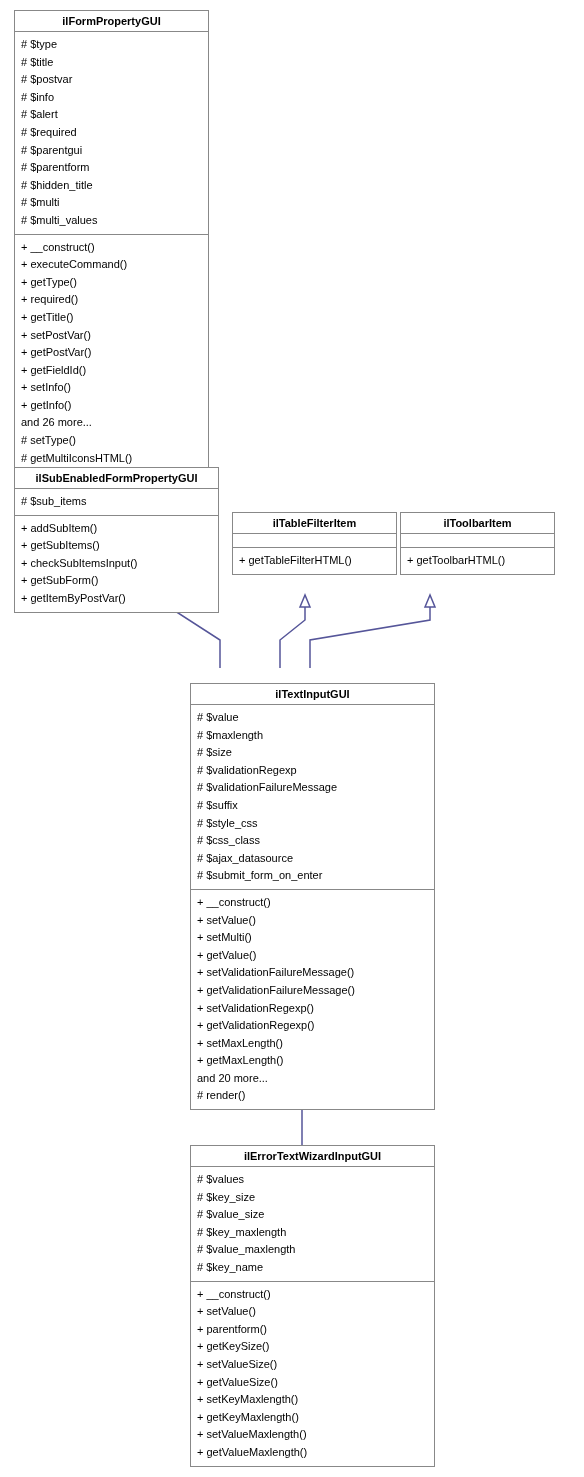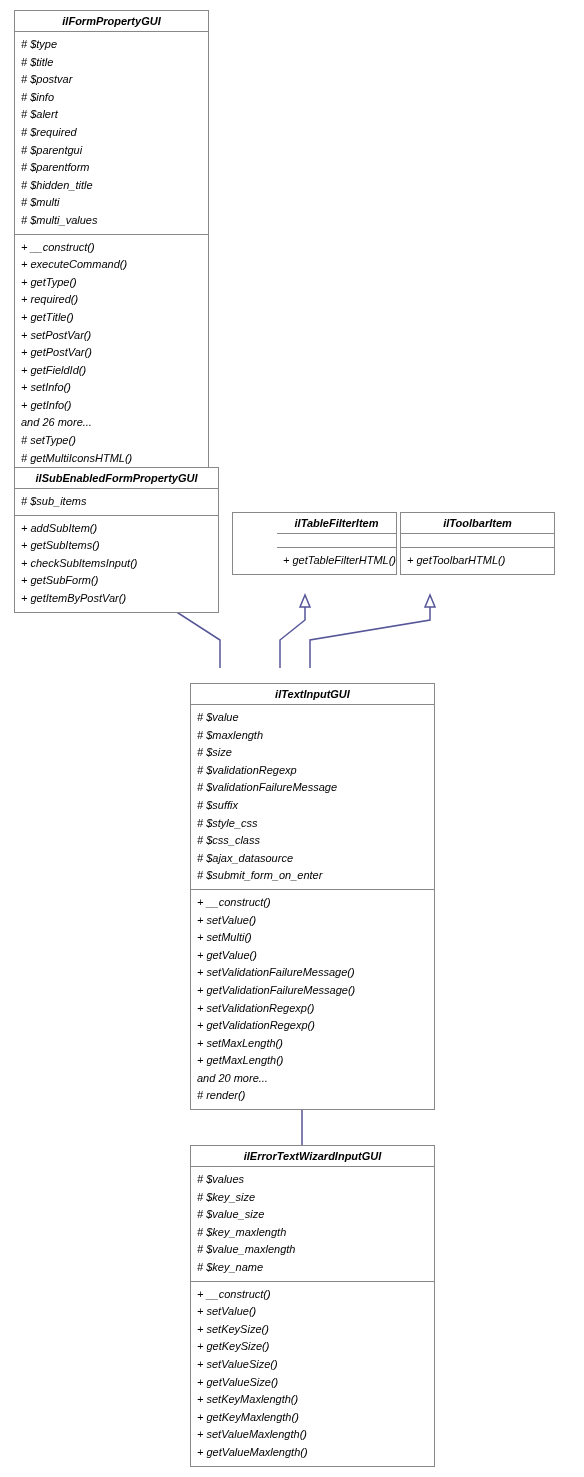--- a/index.html
+++ b/index.html
@@ -11,21 +11,20 @@
       width: 584px;
       min-height: 1477px;
       position: relative;
     }
 
     .diagram-container {
       position: relative;
       width: 572px;
       height: 1477px;
       overflow: hidden;
-      font-style: italic;
     }
 
     .uml-box {
       position: absolute;
       border: 1px solid #888;
       background: #fff;
     }
 
     .uml-box .box-title {
       background: #fff;
@@ -134,21 +133,21 @@
     </div>
     <div class="box-section">
       <p>+ addSubItem()</p>
       <p>+ getSubItems()</p>
       <p>+ checkSubItemsInput()</p>
       <p>+ getSubForm()</p>
       <p>+ getItemByPostVar()</p>
     </div>
   </div>
 
-  <div class="uml-box" style="left:232px; top:512px; width:165px;padding-left:44px;">
+  <div class="uml-box" style="left:232px; top:512px; width:165px;">
     <div class="box-title">ilTableFilterItem</div>
     <div class="box-section" style="min-height:14px;">
     </div>
     <div class="box-section">
       <p>+ getTableFilterHTML()</p>
     </div>
   </div>
 
   <div class="uml-box" style="left:400px; top:512px; width:155px;">
     <div class="box-title">ilToolbarItem</div>
@@ -195,21 +194,21 @@
       <p># $values</p>
       <p># $key_size</p>
       <p># $value_size</p>
       <p># $key_maxlength</p>
       <p># $value_maxlength</p>
       <p># $key_name</p>
     </div>
     <div class="box-section">
       <p>+ __construct()</p>
       <p>+ setValue()</p>
-      <p>+ setKeySize()</p>
+      <p>+ parentform()</p>
       <p>+ getKeySize()</p>
       <p>+ setValueSize()</p>
       <p>+ getValueSize()</p>
       <p>+ setKeyMaxlength()</p>
       <p>+ getKeyMaxlength()</p>
       <p>+ setValueMaxlength()</p>
       <p>+ getValueMaxlength()</p>
 
     </div>
   </div>

